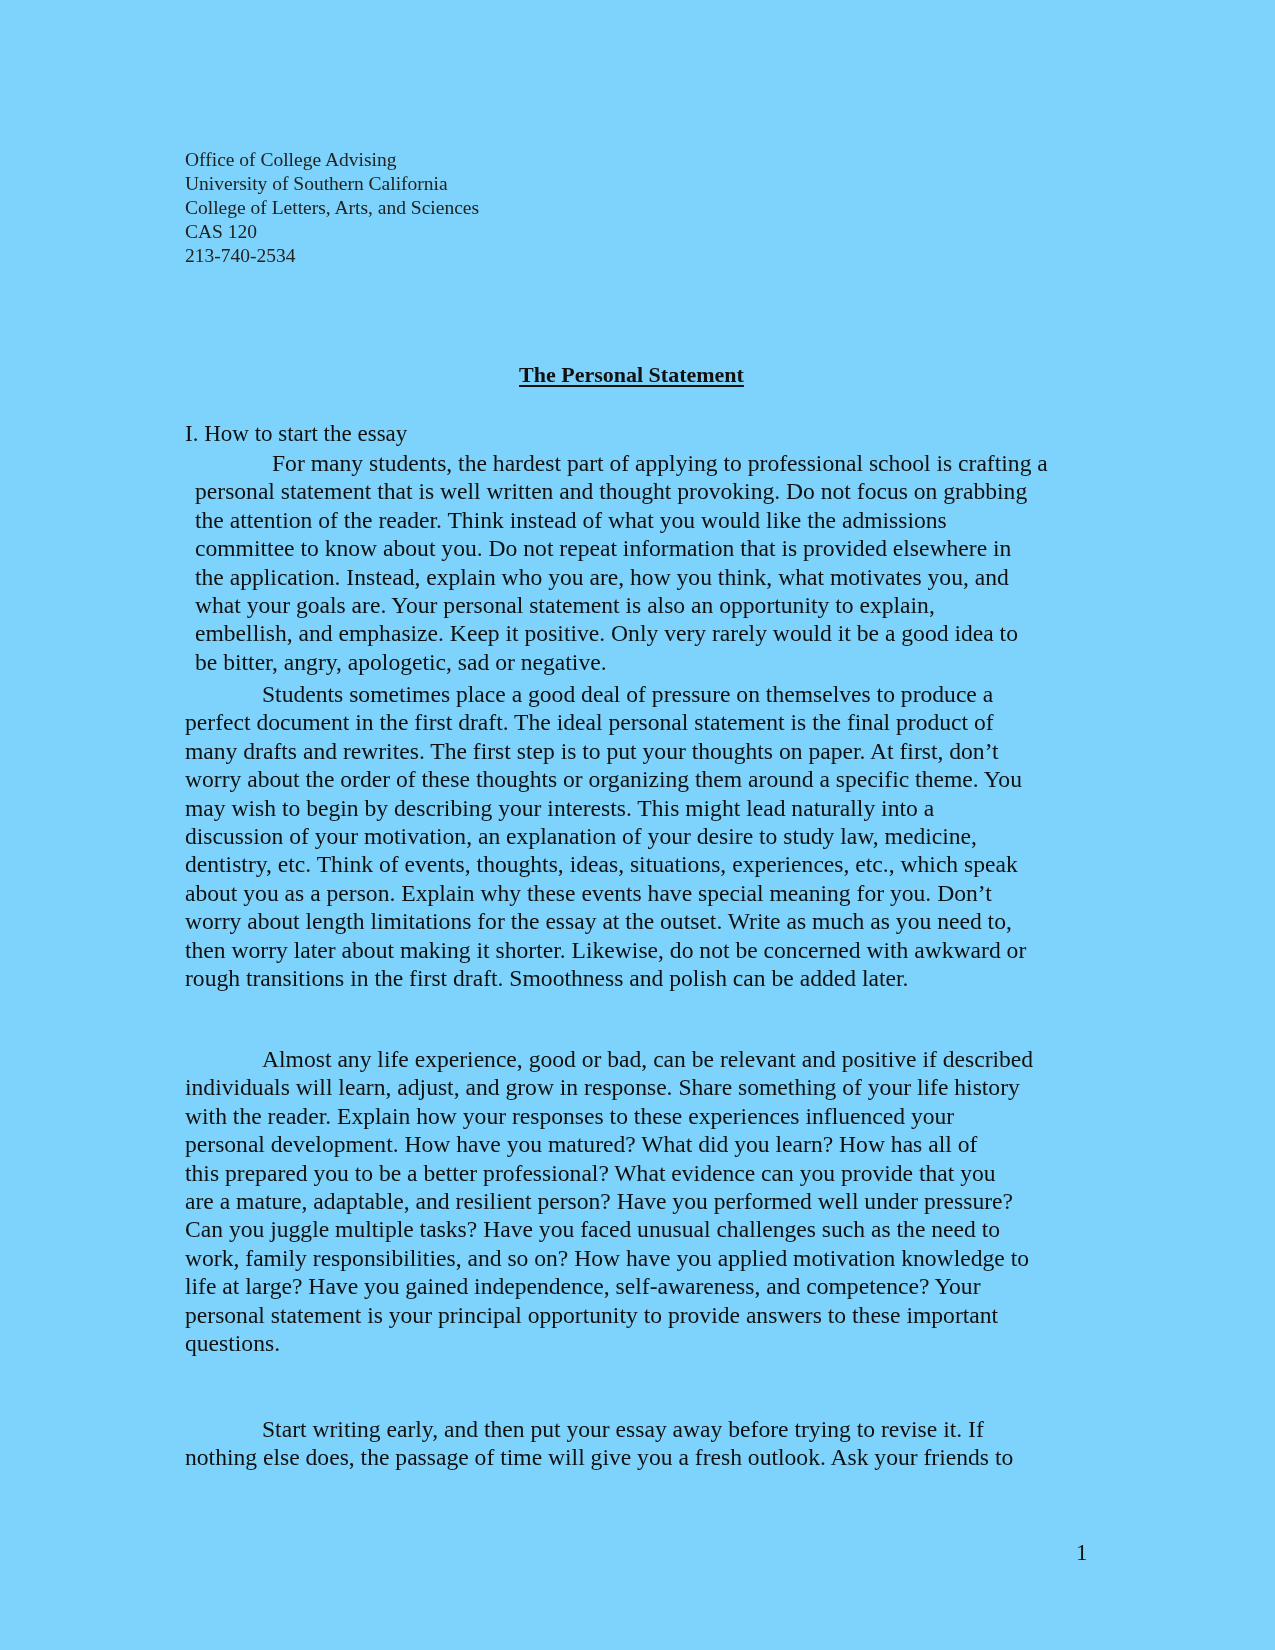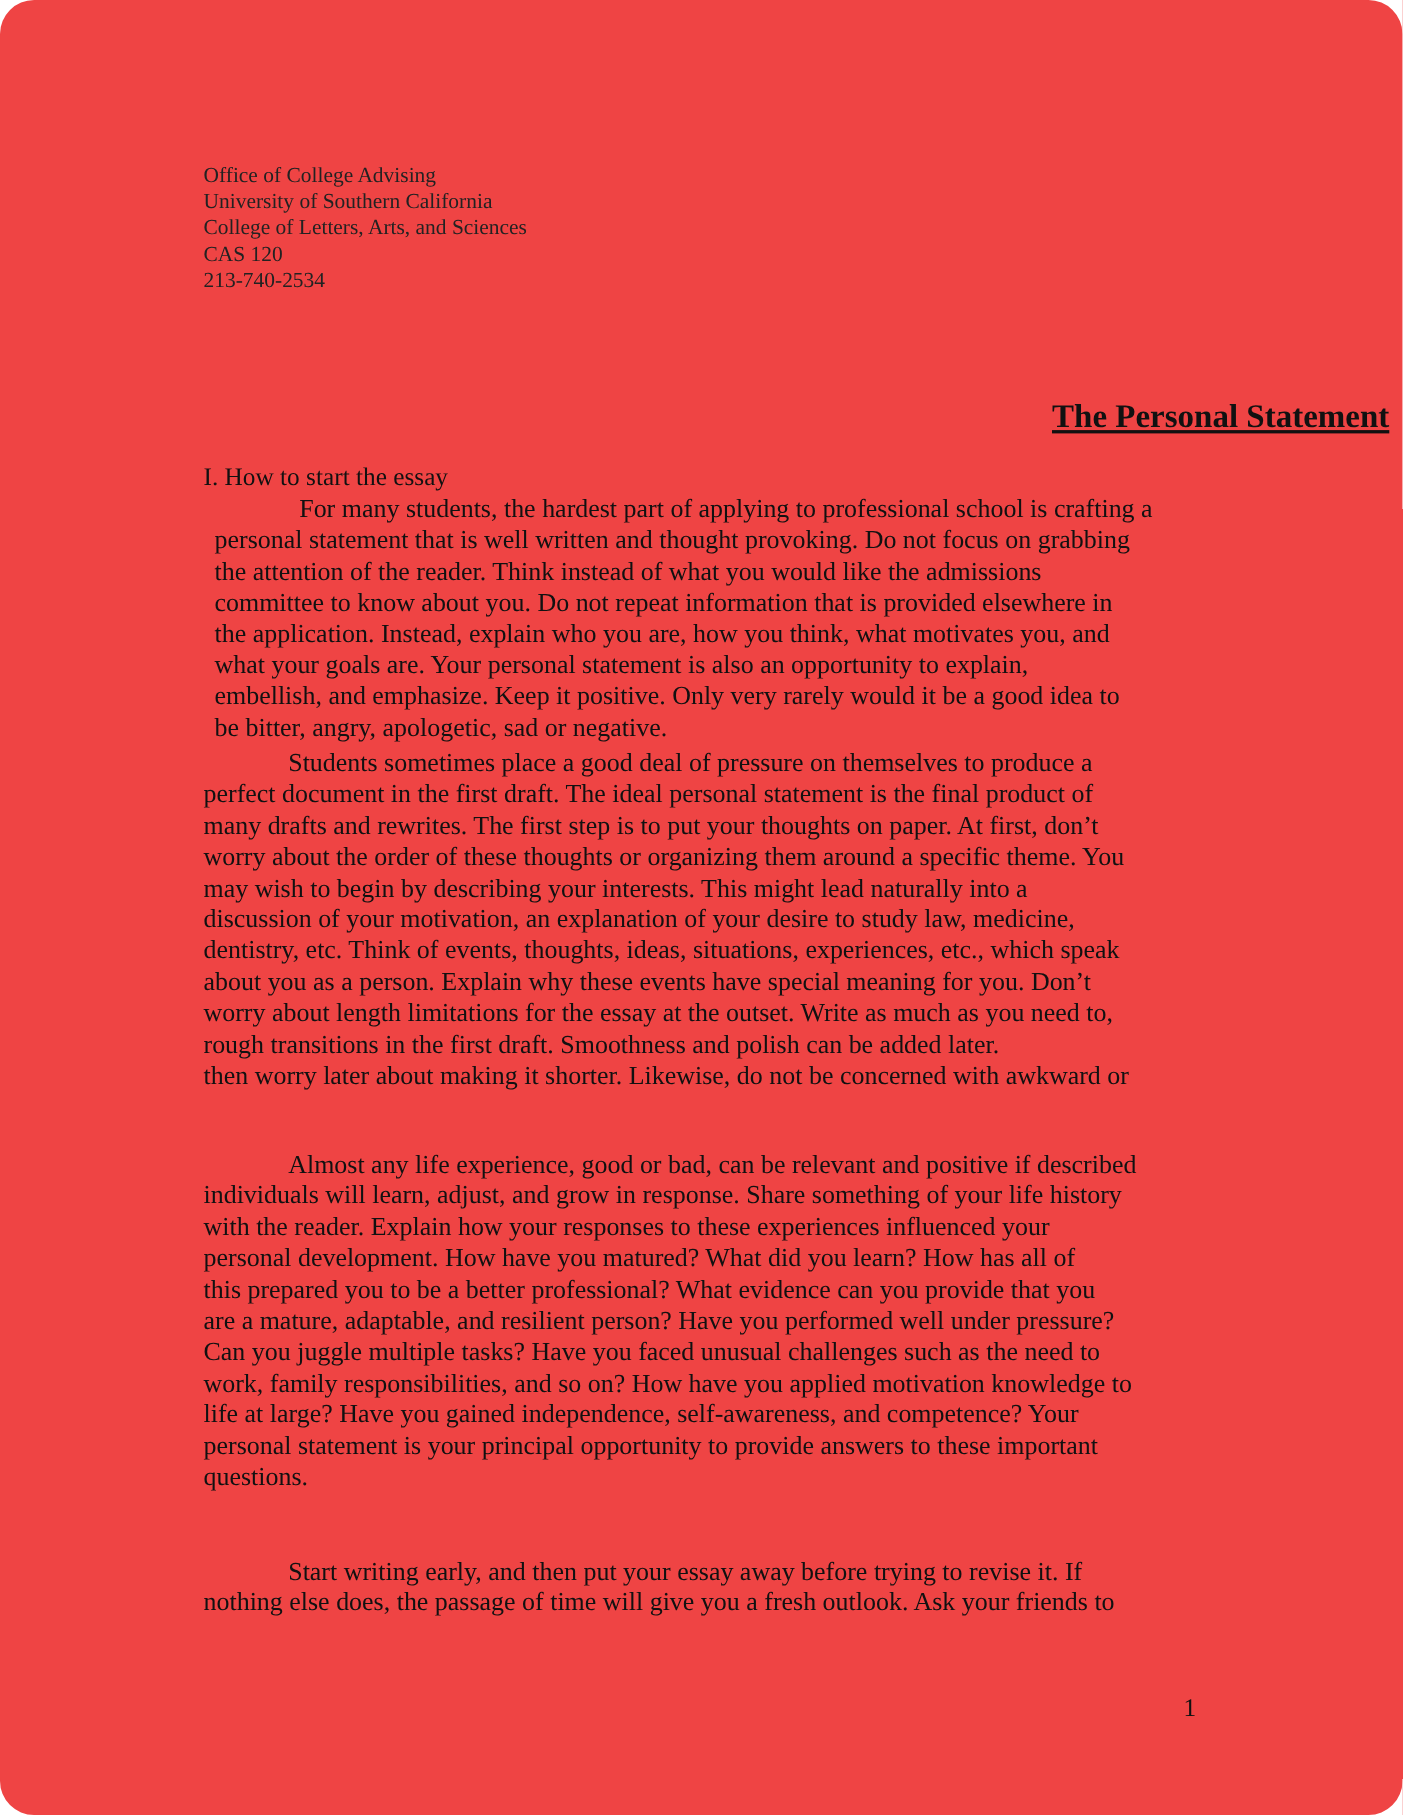--- a/index.html
+++ b/index.html
@@ -1,22 +1,22 @@
 <!DOCTYPE html>
 <html><head>
 <meta charset="utf-8">
 <style>
   html, body { margin:0; padding:0; background:#ffffff; }
   body { width:1275px; height:1650px; position:relative; overflow:hidden;
          font-family:"Liberation Serif", "DejaVu Serif", serif; color:#111; }
-  .page { position:absolute; left:0; top:0; width:1275px; height:1650px; background:#ef4444;border-radius:31px; }
+  .page { position:absolute; left:0; top:0; width:1275px; height:1650px; background:#7dd3fc; }
   .letterhead { position:absolute; left:185px; top:148px; font-size:19.5px; line-height:24px; color:#222; }
   .letterhead div { white-space:nowrap; }
-  .title { position:absolute; left:0; width:1263px; top:362px; text-align:right;
-           font-size:30px; font-weight:bold; }
+  .title { position:absolute; left:0; width:1263px; top:362px; text-align:center;
+           font-size:22px; font-weight:bold; }
   .title span { text-decoration:underline; text-underline-offset:3px; }
   .heading { position:absolute; left:185px; top:421px; font-size:23px; font-weight:normal; white-space:nowrap; }
   .body { position:absolute; left:185px; width:900px; font-size:23.6px; line-height:28.4px; }
   .body .line { white-space:nowrap; height:28.4px; }
   .body .indent { padding-left:77px; }
   .pagenum { position:absolute; left:1076px; top:1540px; font-size:23px; }
 </style>
 </head>
 <body>
 
@@ -50,22 +50,22 @@
   <div class="body" style="top:680px;">
     <div class="line indent">Students sometimes place a good deal of pressure on themselves to produce a</div>
     <div class="line">perfect document in the first draft.  The ideal personal statement is the final product of</div>
     <div class="line">many drafts and rewrites.  The first step is to put your thoughts on paper.  At first, don’t</div>
     <div class="line">worry about the order of these thoughts or organizing them around a specific theme.  You</div>
     <div class="line">may wish to begin by describing your interests.  This might lead naturally into a</div>
     <div class="line">discussion of your motivation, an explanation of your desire to study law, medicine,</div>
     <div class="line">dentistry, etc.  Think of events, thoughts, ideas, situations, experiences, etc., which speak</div>
     <div class="line">about you as a person.  Explain why these events have special meaning for you.  Don’t</div>
     <div class="line">worry about length limitations for the essay at the outset.  Write as much as you need to,</div>
+    <div class="line">then worry later about making it shorter.  Likewise, do not be concerned with awkward or</div>
     <div class="line">rough transitions in the first draft.  Smoothness and polish can be added later.</div>
-    <div class="line">then worry later about making it shorter.  Likewise, do not be concerned with awkward or</div>
   </div>
 
   <div class="body" style="top:1045px;">
     <div class="line indent">Almost any life experience, good or bad, can be relevant and positive if described</div>
     <div class="line">individuals will learn, adjust, and grow in response.  Share something of your life history</div>
     <div class="line">with the reader.  Explain how your responses to these experiences influenced your</div>
     <div class="line">personal development.  How have you matured?  What did you learn?  How has all of</div>
     <div class="line">this prepared you to be a better professional?  What evidence can you provide that you</div>
     <div class="line">are a mature, adaptable, and resilient person?  Have you performed well under pressure?</div>
     <div class="line">Can you juggle multiple tasks?  Have you faced unusual challenges such as the need to</div>

